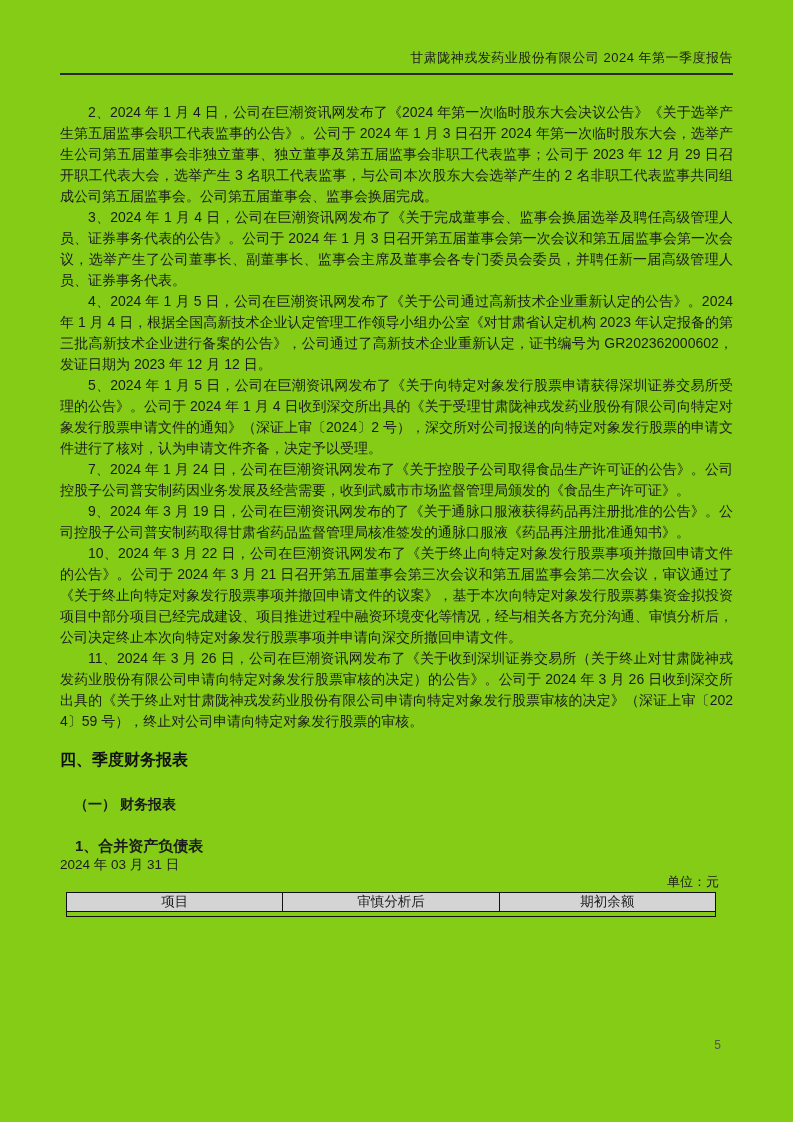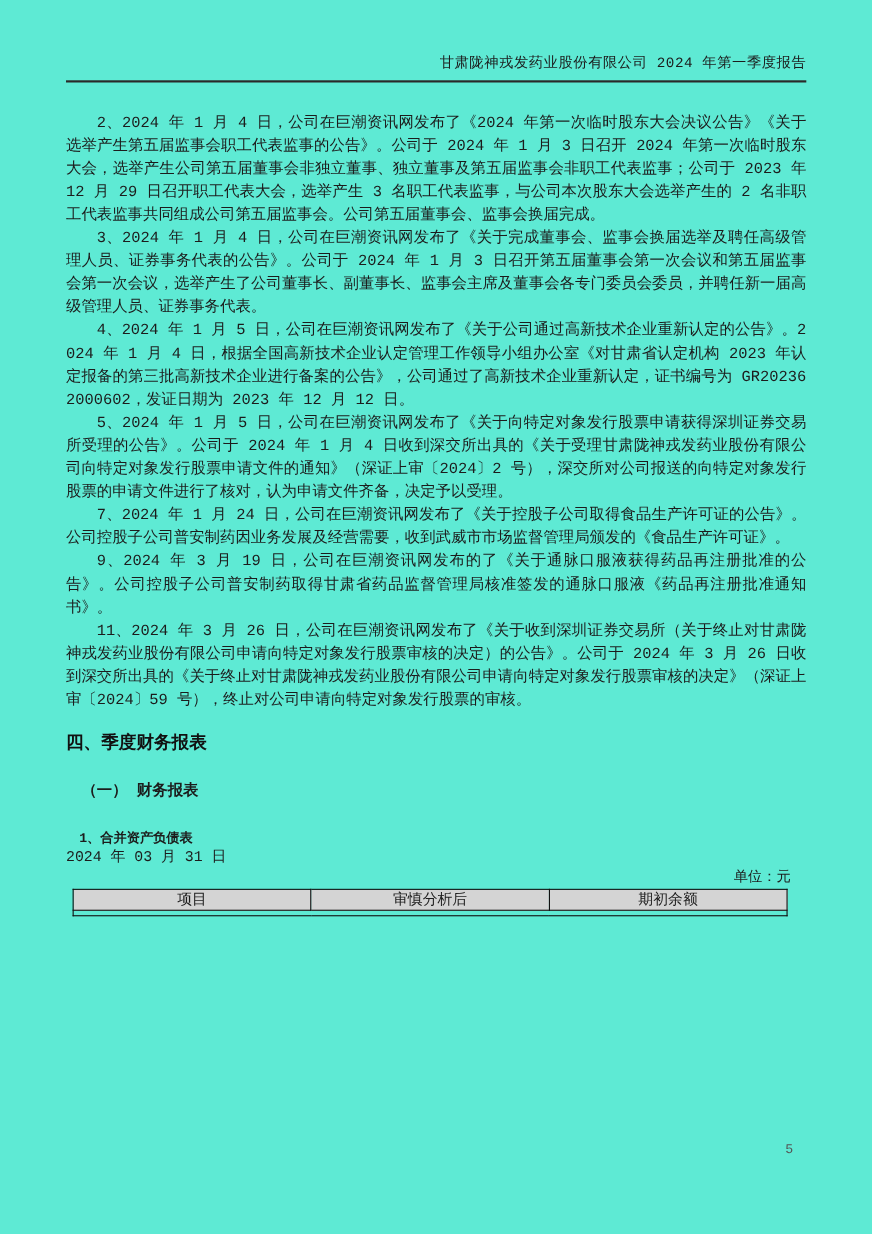--- a/index.html
+++ b/index.html
@@ -2,23 +2,23 @@
 <html lang="zh"><head>
 <meta charset="utf-8">
 <style>
   * { margin: 0; padding: 0; box-sizing: border-box; }
   html, body { background: #ffffff; }
   .page {
     position: relative;
     width: 793px;
     height: 1122px;
     margin: 0 auto;
-    background: #5eead4;
+    background: #84cc16;
     overflow: hidden;
-    font-family: Liberation Mono, monospace;
+    font-family: Liberation Sans, sans-serif;
     color: #1c1c1c;
   }
   
   .report-header { margin: 0 60px; padding-top: 50px; }
   .report-header .title {
     text-align: right;
     font-size: 13px;
     line-height: 16px;
     color: #1c1c1c;
     letter-spacing: 0.5px;
@@ -46,21 +46,21 @@
   }
   h3.sec2 {
     margin-top: 22px;
     font-size: 14px;
     line-height: 20px;
     font-weight: bold;
     text-indent: 1em;
   }
   h4.sec3 {
     margin-top: 22px;
-    font-size: 12px;
+    font-size: 15px;
     line-height: 20px;
     font-weight: bold;
     text-indent: 1em;
   }
   .prepared-by {
     margin-top: 13px;
     font-size: 13.5px;
     line-height: 18px;
   }
   .stmt-date {
@@ -121,20 +121,21 @@
     <div class="rule"></div>
   </div>
 
   <div class="content">
     <p class="para">2、2024 年 1 月 4 日，公司在巨潮资讯网发布了《2024 年第一次临时股东大会决议公告》《关于选举产生第五届监事会职工代表监事的公告》。公司于 2024 年 1 月 3 日召开 2024 年第一次临时股东大会，选举产生公司第五届董事会非独立董事、独立董事及第五届监事会非职工代表监事；公司于 2023 年 12 月 29 日召开职工代表大会，选举产生 3 名职工代表监事，与公司本次股东大会选举产生的 2 名非职工代表监事共同组成公司第五届监事会。公司第五届董事会、监事会换届完成。</p>
     <p class="para">3、2024 年 1 月 4 日，公司在巨潮资讯网发布了《关于完成董事会、监事会换届选举及聘任高级管理人员、证券事务代表的公告》。公司于 2024 年 1 月 3 日召开第五届董事会第一次会议和第五届监事会第一次会议，选举产生了公司董事长、副董事长、监事会主席及董事会各专门委员会委员，并聘任新一届高级管理人员、证券事务代表。</p>
     <p class="para">4、2024 年 1 月 5 日，公司在巨潮资讯网发布了《关于公司通过高新技术企业重新认定的公告》。2024 年 1 月 4 日，根据全国高新技术企业认定管理工作领导小组办公室《对甘肃省认定机构 2023 年认定报备的第三批高新技术企业进行备案的公告》，公司通过了高新技术企业重新认定，证书编号为 GR202362000602，发证日期为 2023 年 12 月 12 日。</p>
     <p class="para">5、2024 年 1 月 5 日，公司在巨潮资讯网发布了《关于向特定对象发行股票申请获得深圳证券交易所受理的公告》。公司于 2024 年 1 月 4 日收到深交所出具的《关于受理甘肃陇神戎发药业股份有限公司向特定对象发行股票申请文件的通知》（深证上审〔2024〕2 号），深交所对公司报送的向特定对象发行股票的申请文件进行了核对，认为申请文件齐备，决定予以受理。</p>
     <p class="para">7、2024 年 1 月 24 日，公司在巨潮资讯网发布了《关于控股子公司取得食品生产许可证的公告》。公司控股子公司普安制药因业务发展及经营需要，收到武威市市场监督管理局颁发的《食品生产许可证》。</p>
     <p class="para">9、2024 年 3 月 19 日，公司在巨潮资讯网发布的了《关于通脉口服液获得药品再注册批准的公告》。公司控股子公司普安制药取得甘肃省药品监督管理局核准签发的通脉口服液《药品再注册批准通知书》。</p>
+    <p class="para">10、2024 年 3 月 22 日，公司在巨潮资讯网发布了《关于终止向特定对象发行股票事项并撤回申请文件的公告》。公司于 2024 年 3 月 21 日召开第五届董事会第三次会议和第五届监事会第二次会议，审议通过了《关于终止向特定对象发行股票事项并撤回申请文件的议案》，基于本次向特定对象发行股票募集资金拟投资项目中部分项目已经完成建设、项目推进过程中融资环境变化等情况，经与相关各方充分沟通、审慎分析后，公司决定终止本次向特定对象发行股票事项并申请向深交所撤回申请文件。</p>
     <p class="para">11、2024 年 3 月 26 日，公司在巨潮资讯网发布了《关于收到深圳证券交易所（关于终止对甘肃陇神戎发药业股份有限公司申请向特定对象发行股票审核的决定）的公告》。公司于 2024 年 3 月 26 日收到深交所出具的《关于终止对甘肃陇神戎发药业股份有限公司申请向特定对象发行股票审核的决定》（深证上审〔2024〕59 号），终止对公司申请向特定对象发行股票的审核。</p>
 
     <h2 class="sec1">四、季度财务报表</h2>
     <h3 class="sec2">（一） 财务报表</h3>
     <h4 class="sec3">1、合并资产负债表</h4>
 
     <div class="stmt-date">2024 年 03 月 31 日</div>
     <div class="unit-line">单位：元</div>
 
     <table class="bs-table">

